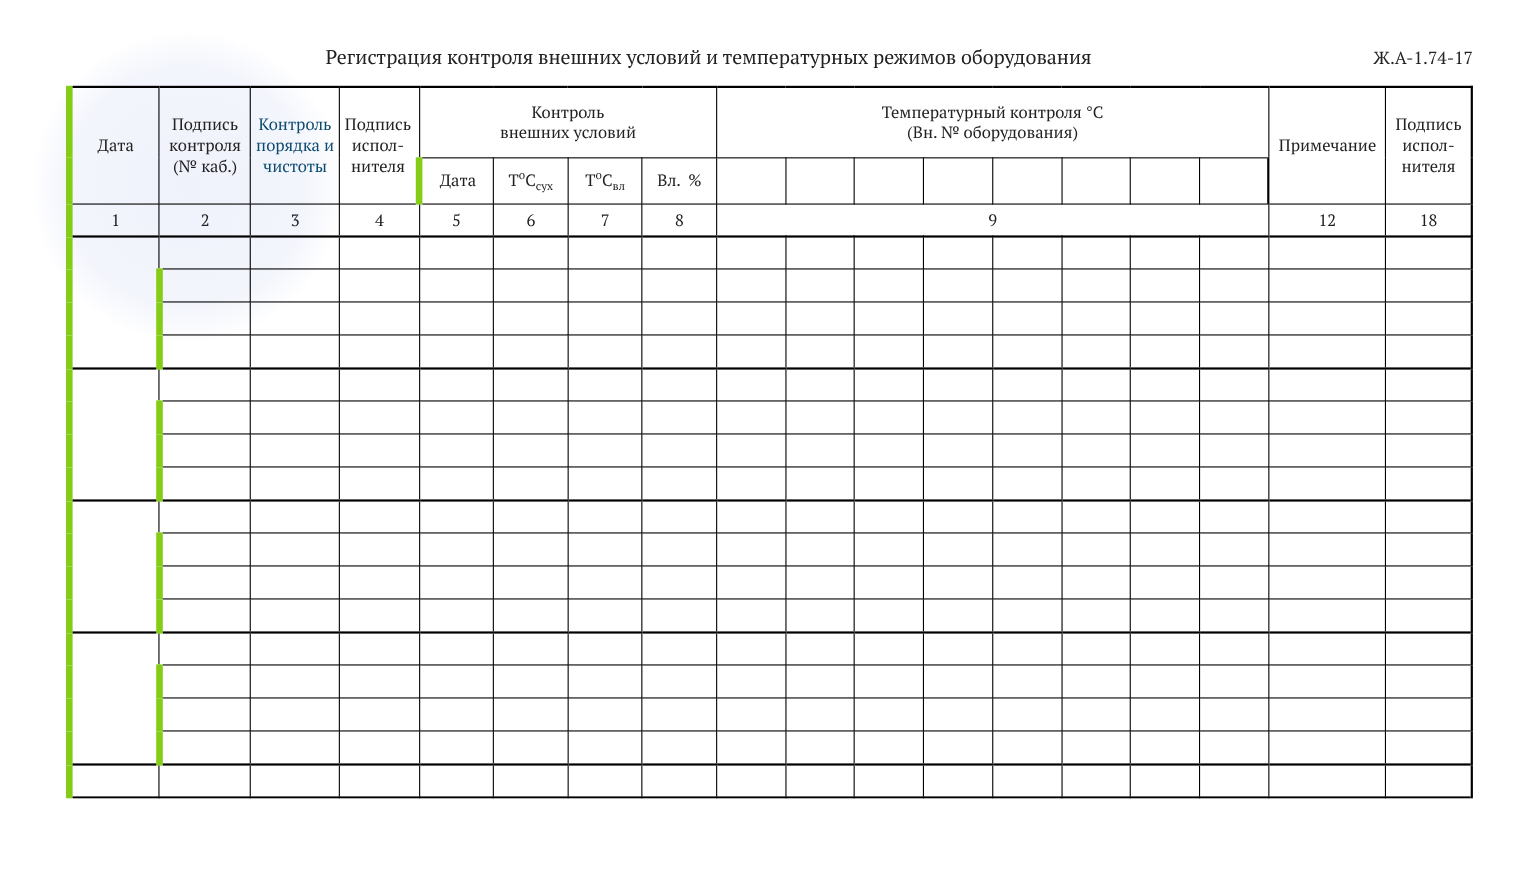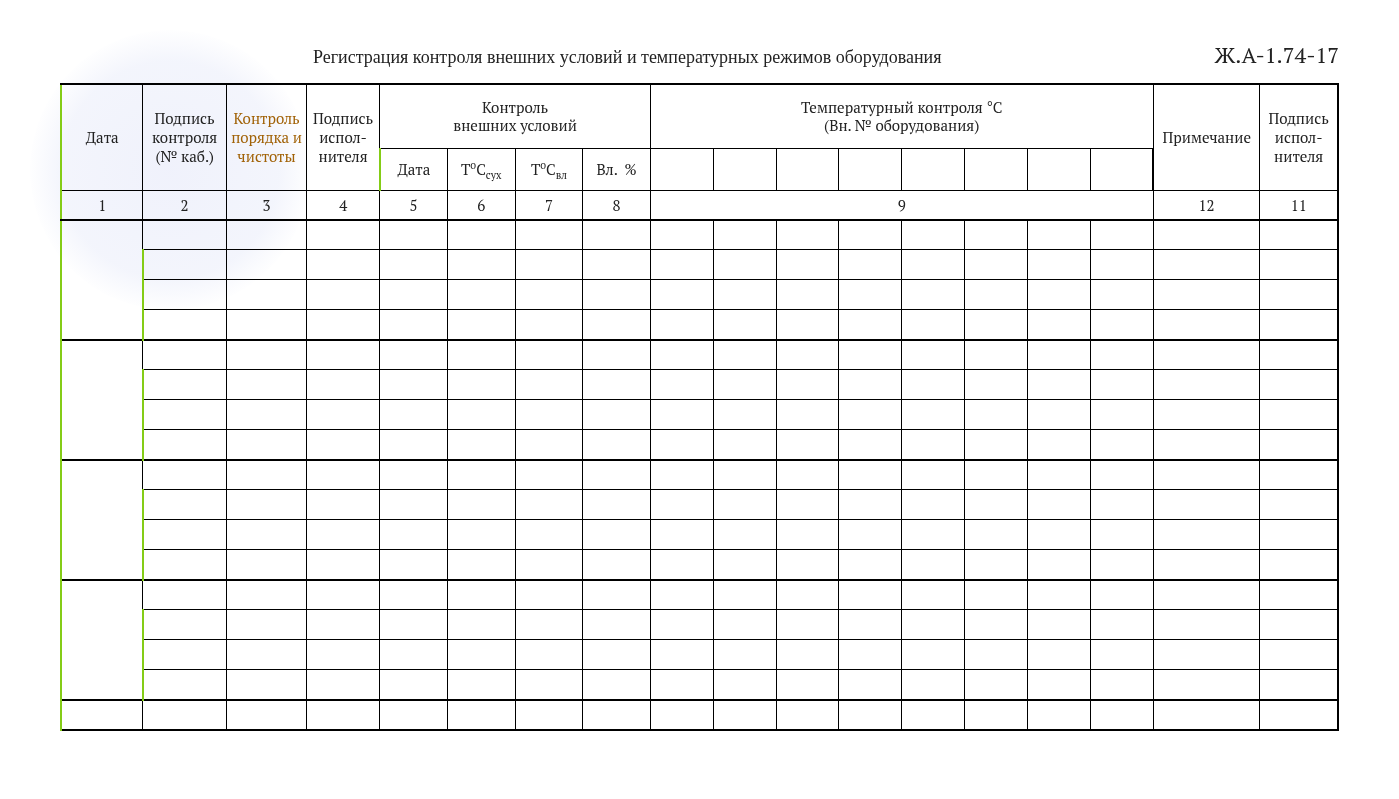--- a/index.html
+++ b/index.html
@@ -22,22 +22,22 @@
       z-index: 0;
       pointer-events: none;
     }
     .hdr {
       display: flex;
       align-items: baseline;
       margin-bottom: 14px;
       position: relative;
       z-index: 1;
     }
-    .title { flex: 1; text-align: center; font-size: 18px; font-family: Liberation Serif, serif; }
-    .code  { font-size: 22px; white-space: nowrap; padding-left: 20px; }
+    .title { flex: 1; text-align: center; font-size: 18px; }
+    .code  { font-size: 16px; white-space: nowrap; padding-left: 20px; }
     table {
       border-collapse: collapse;
       width: 100%;
       table-layout: fixed;
       position: relative;
       z-index: 1;
     }
     th, td {
       border: 1px solid #000;
       text-align: center;
@@ -50,24 +50,24 @@
     .h-top   { height: 64px; }
     .numrow td { height: 22px; }
     tbody td  { height: 30px; }
     
     table          { border: 2px solid #000; }
     thead tr:first-child th { border-top: 2px solid #000; }
     .numrow td     { border-bottom: 2px solid #000; }
     
     tbody tr.sep td { border-top: 2px solid #000; }
     
-    th:first-child, td:first-child { border-left: 2px solid #84cc16; }
+    th:first-child, td:first-child { border-left: 6px solid #84cc16; }
     th:last-child,  td:last-child  { border-right: 2px solid #000; }
     sup, sub { font-size: 0.7em; line-height: 0; }
-    .faint { color: #a16207; }
+    .faint { color: #0c4a6e; }
     .c-date   { width: 6.3%; }
     .c-obj    { width: 6.4%; }
     .c-clean  { width: 6.2%; }
     .c-sign1  { width: 5.6%; }
     .c-time   { width: 5.2%; }
     .c-tsux   { width: 5.2%; }
     .c-tvl    { width: 5.2%; }
     .c-hum    { width: 5.2%; }
     .c-eq     { width: 4.83%; }
     .c-note   { width: 8.2%; }
@@ -135,21 +135,21 @@
       <td>1</td>
       <td>2</td>
       <td>3</td>
       <td>4</td>
       <td>5</td>
       <td>6</td>
       <td>7</td>
       <td>8</td>
       <td colspan="8">9</td>
       <td>12</td>
-      <td>11</td>
+      <td>18</td>
     </tr>
   </thead>
   <tbody id="tbody">
       <tr>
         <td rowspan="4"></td>
         <td></td>
         <td></td>
         <td></td>
         <td></td>
         <td></td>

